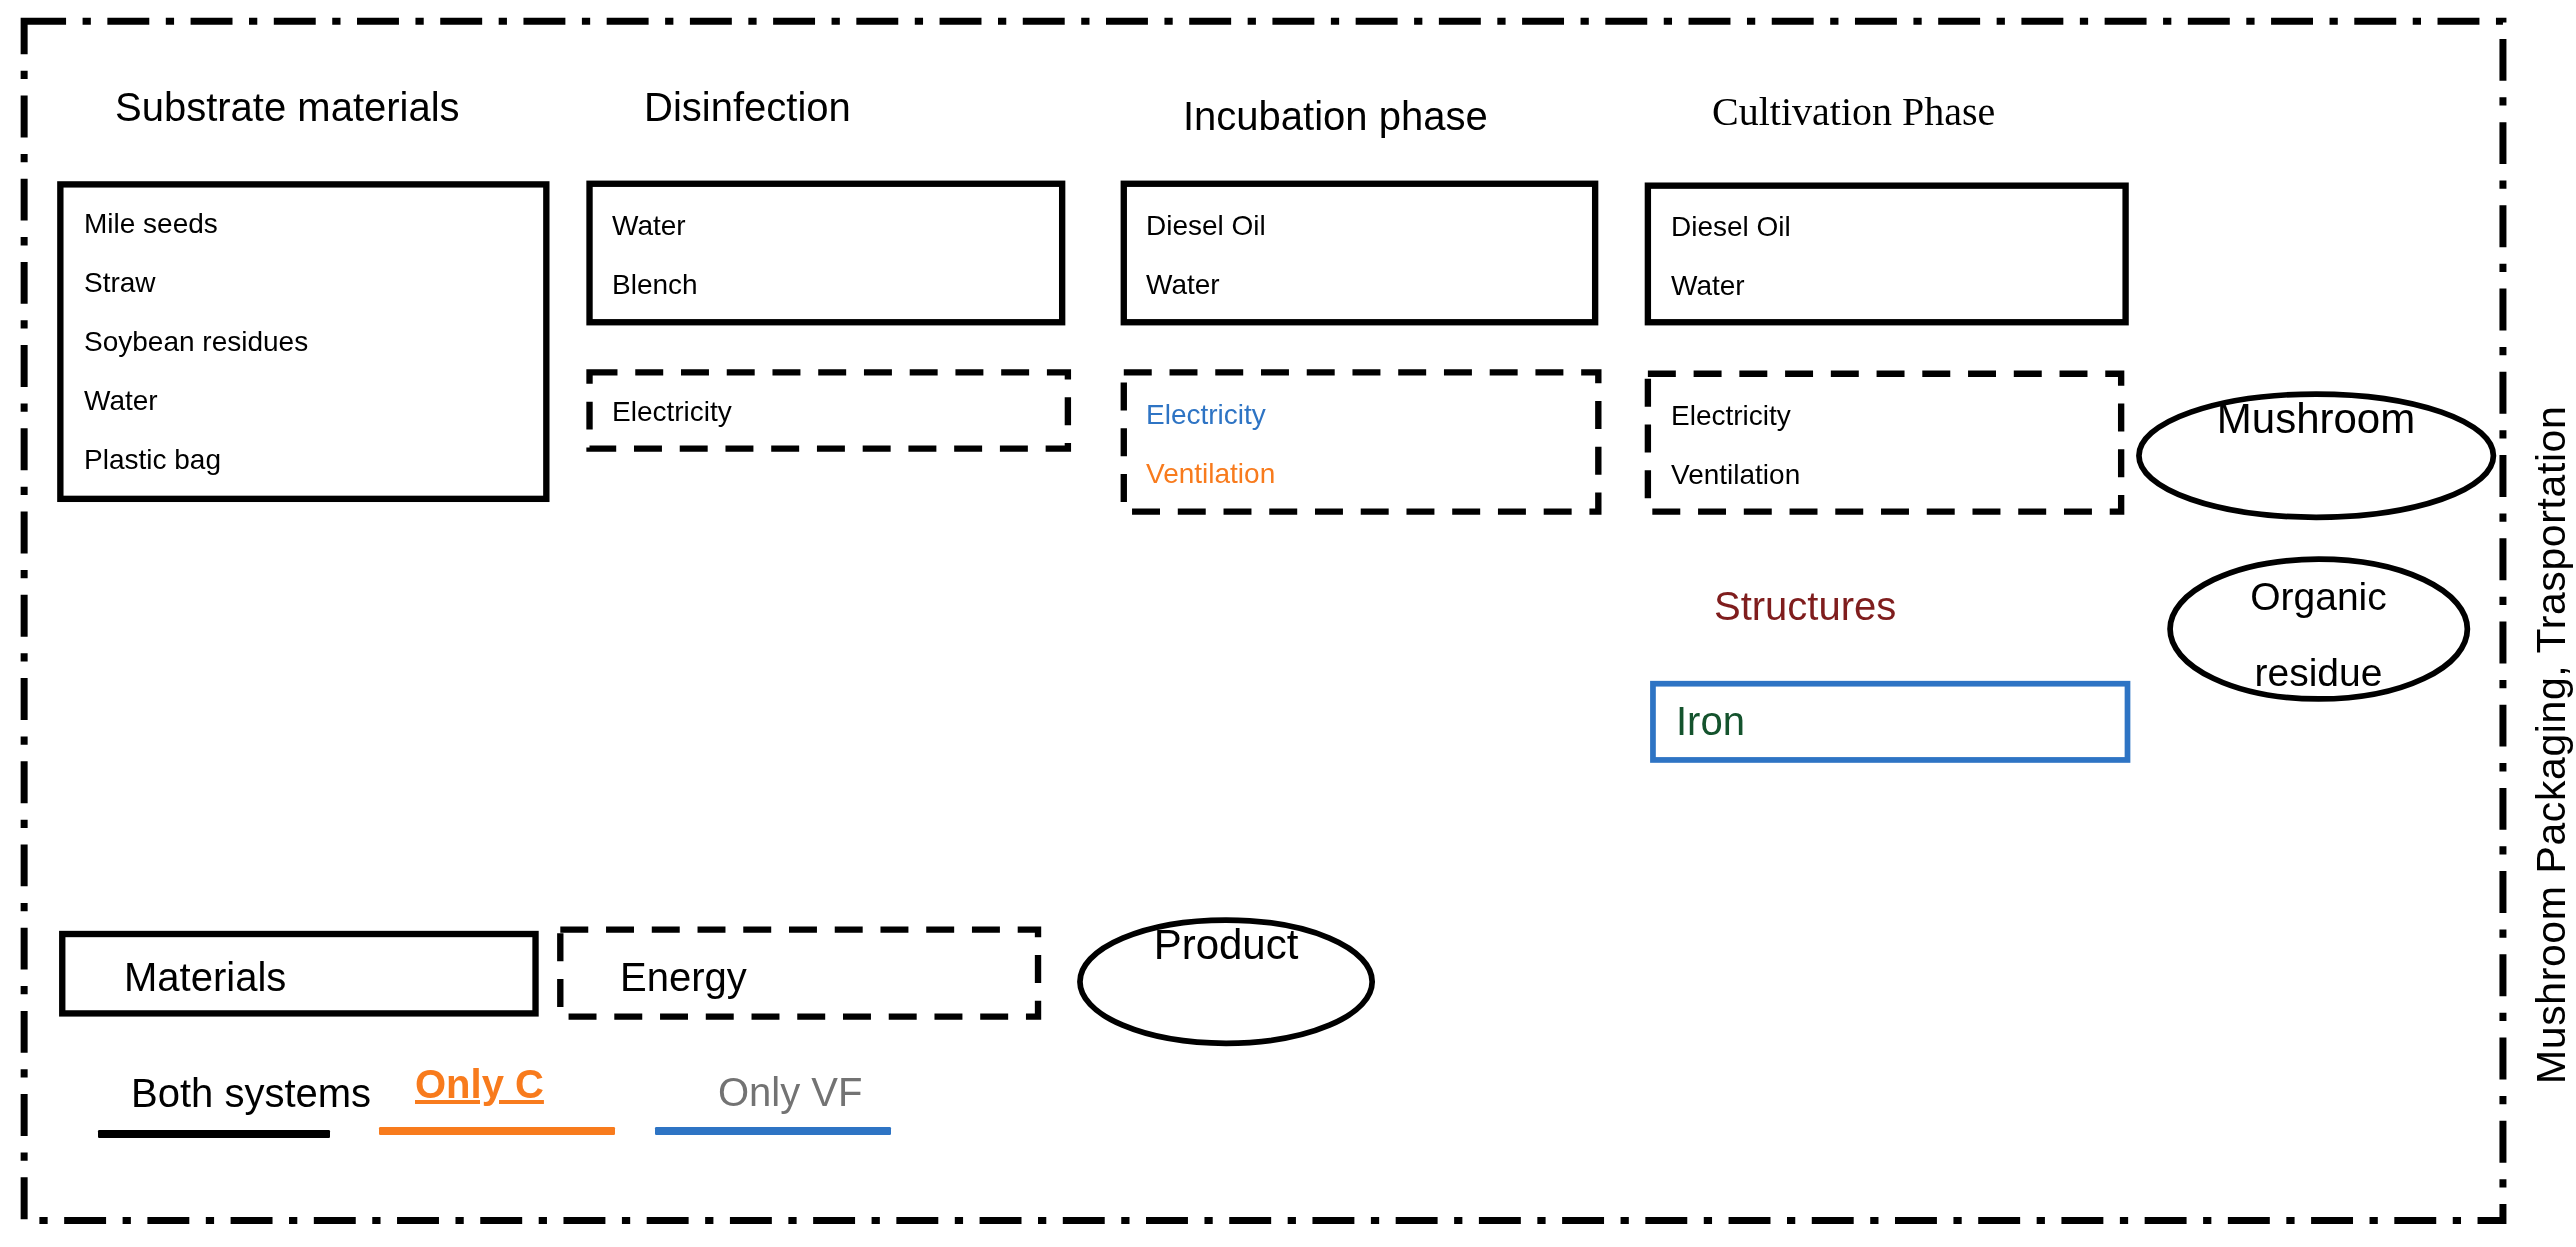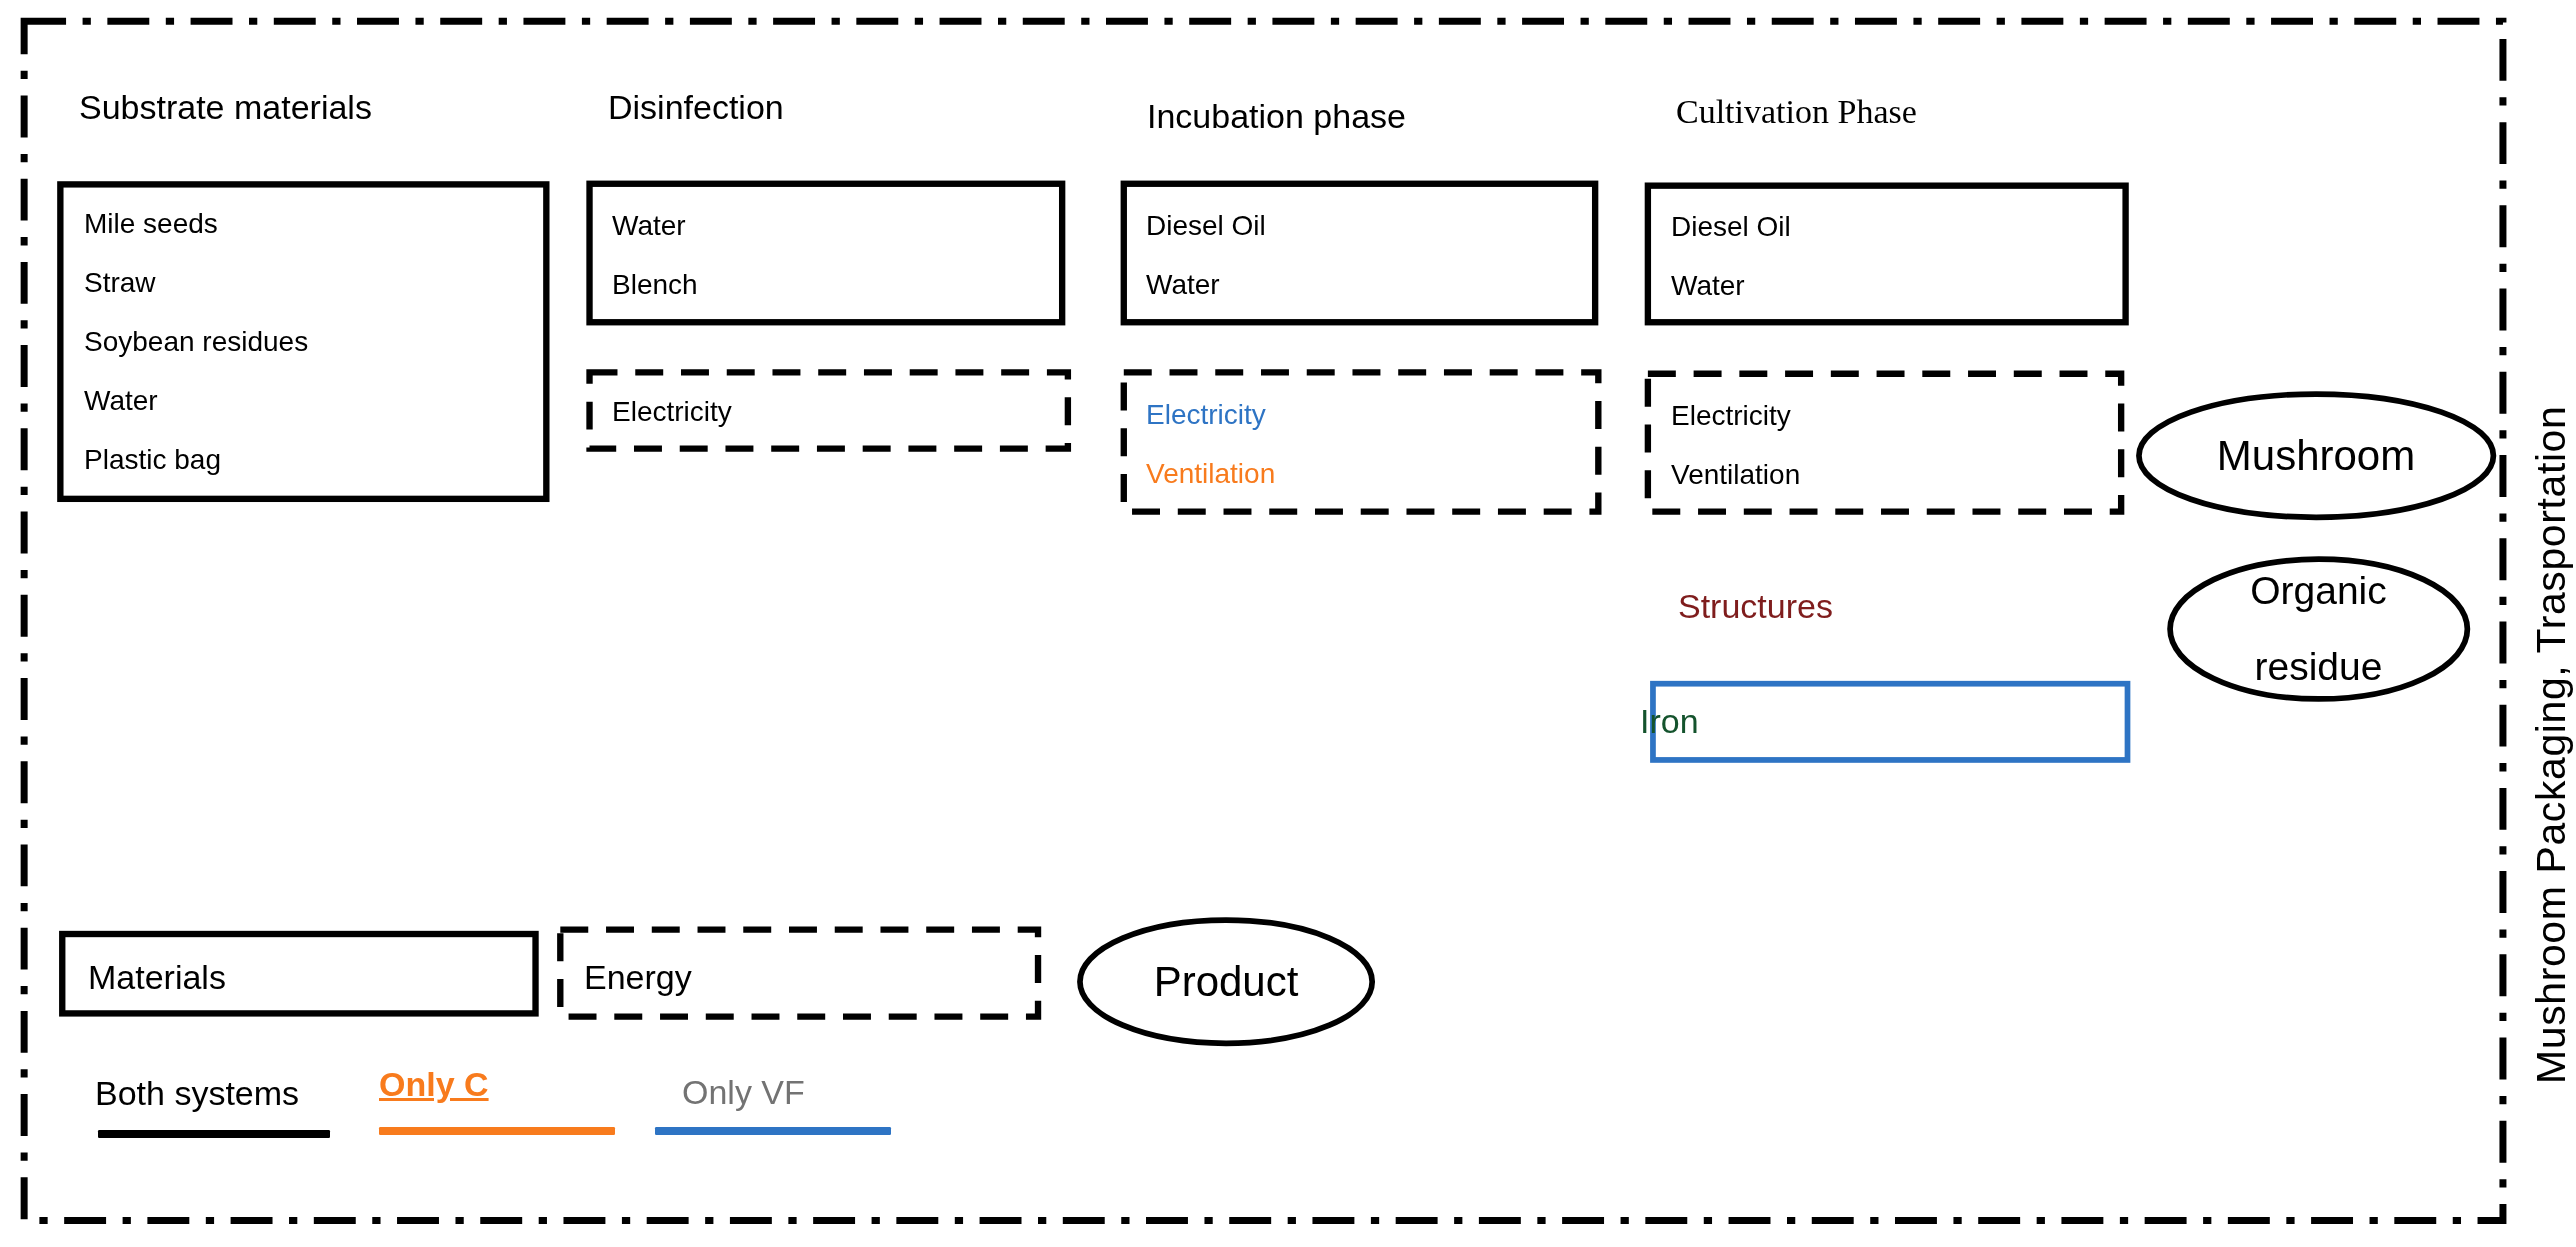--- a/index.html
+++ b/index.html
@@ -1,24 +1,24 @@
 <!DOCTYPE html>
 <html style="font-size:10.2px"><head>
 <meta charset="utf-8">
 <style>
   html,body{margin:0;padding:0;background:#ffffff;}
   body{
     width:2576px;height:1248px;position:relative;overflow:hidden;
     font-family:"Liberation Sans",sans-serif;color:#000;
   }
   .shapes{position:absolute;left:0;top:0;}
-  .txt{position:absolute;font-size:34px;line-height:46px;white-space:nowrap;}
+  .txt{position:absolute;font-size:40px;line-height:46px;white-space:nowrap;margin-left:36px;}
   .list{position:absolute;font-size:28px;line-height:59px;white-space:nowrap;}
   .flexcenter{
-    position:absolute;display:flex;align-items:center;justify-content:center;
+    position:absolute;display:flex;justify-content:center;
     text-align:center;font-size:42px;line-height:50px;
   }
   .swatch{position:absolute;height:8.3px;border-radius:1.3px;}
   .vertical{
     position:absolute;font-size:41px;line-height:47px;letter-spacing:0.6px;
     white-space:nowrap;transform:rotate(-90deg);transform-origin:0 0;
   }
   .bold{font-weight:bold;text-decoration:underline;}
   .organic-inner{width:216px;font-size:39px;line-height:76px;white-space:normal;}
 </style>

